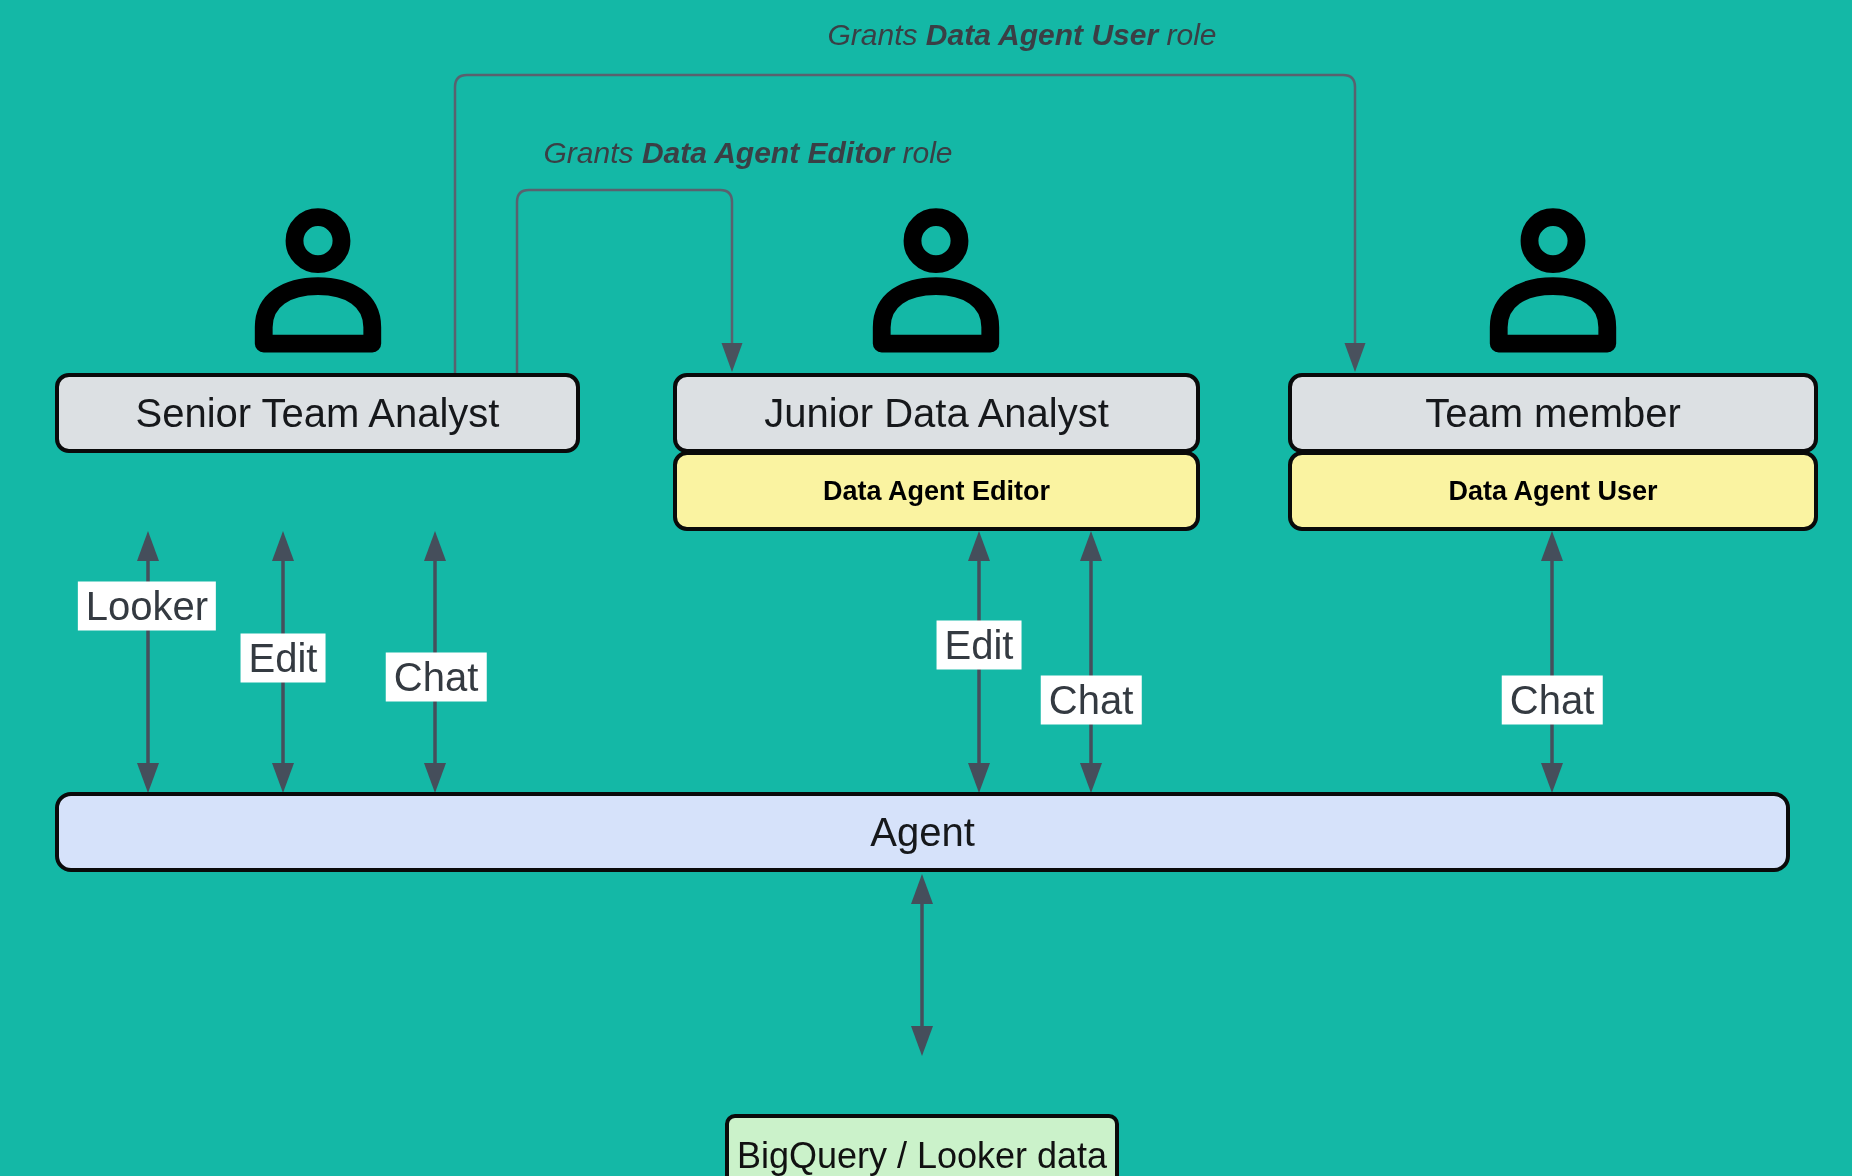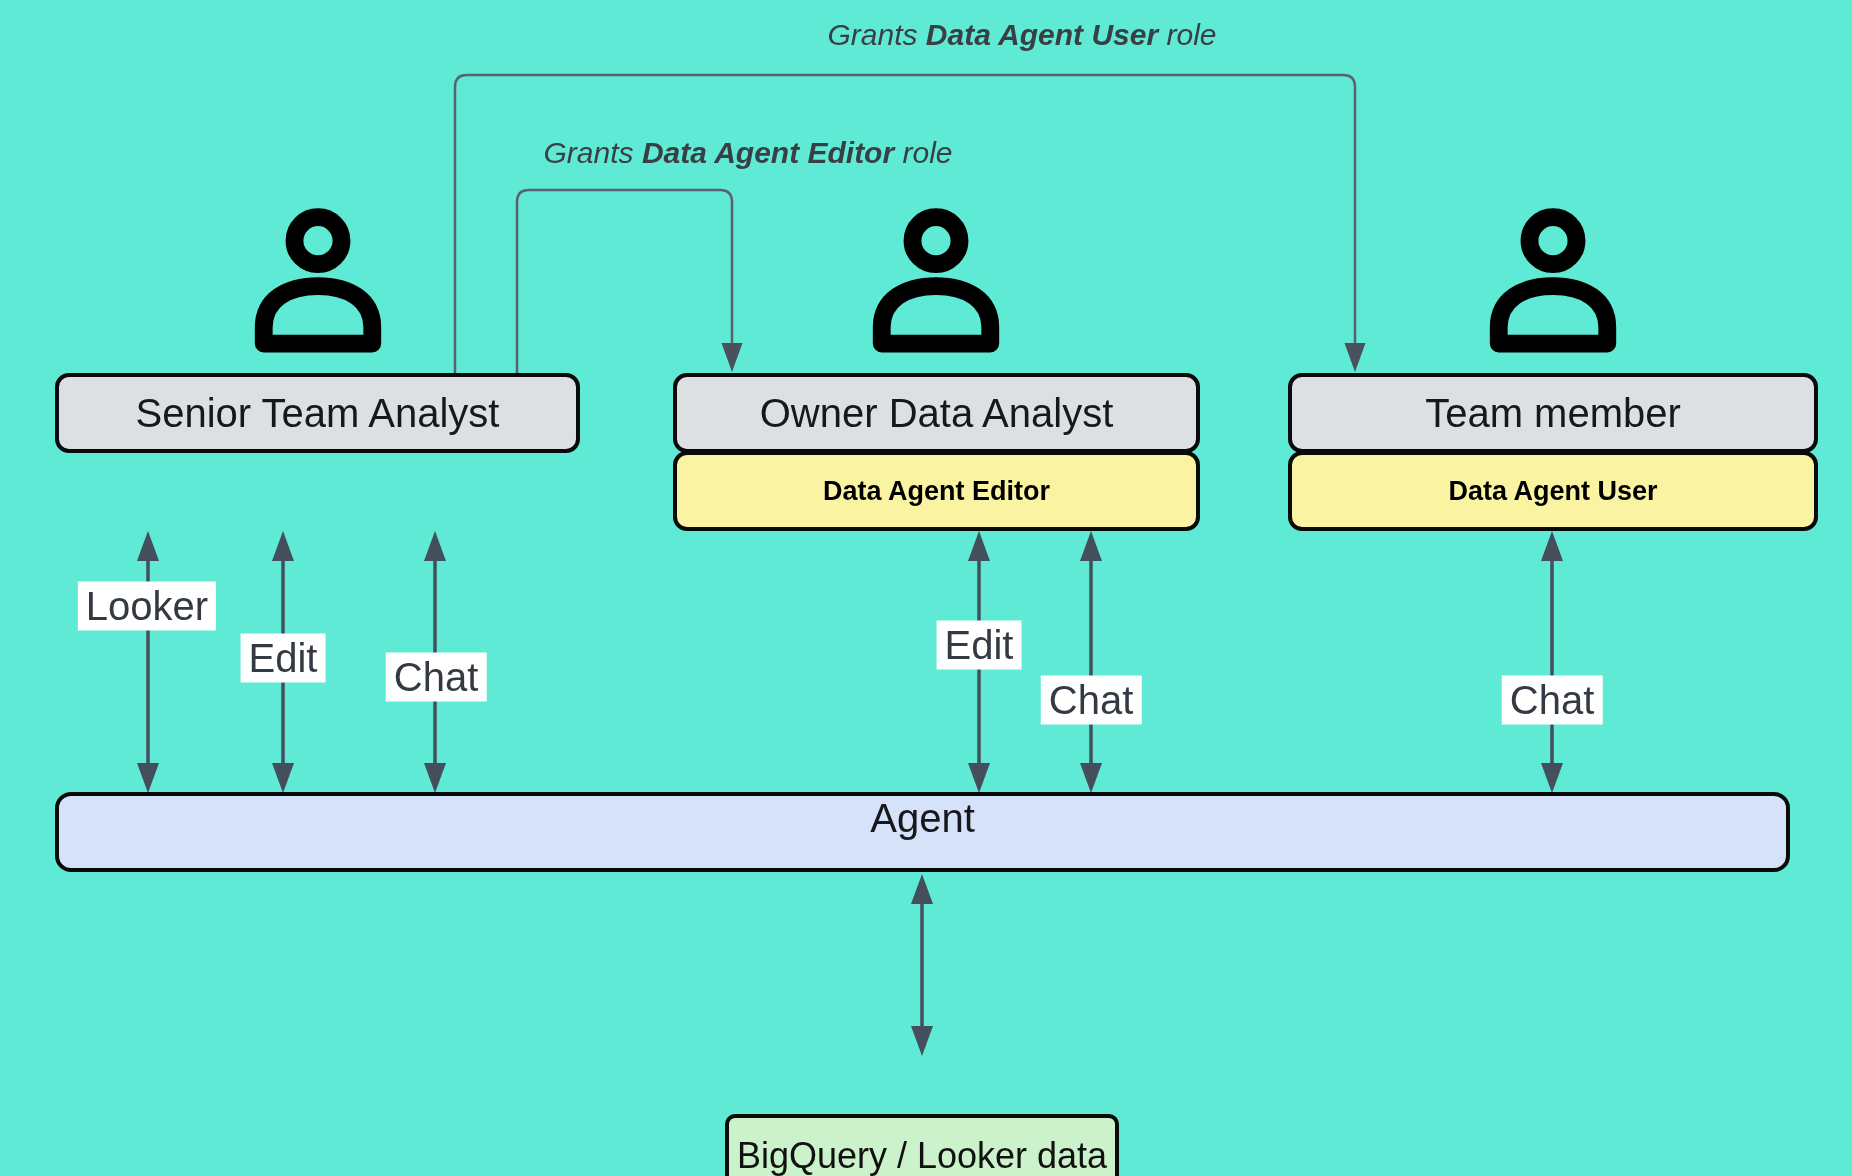--- a/index.html
+++ b/index.html
@@ -1,17 +1,17 @@
 <!DOCTYPE html>
 <html><head>
 <meta charset="utf-8">
 <style>
   html,body{margin:0;padding:0;background:#fff;}
   #canvas{
-    position:relative;width:1852px;height:1176px;background:#5eead4;
+    position:relative;width:1852px;height:1176px;background:#14b8a6;
     font-family:"Liberation Sans", sans-serif;overflow:hidden;
   }
   .overlay{position:absolute;left:0;top:0;z-index:1;pointer-events:none;}
   .conn{fill:none;stroke:#59616e;stroke-width:2.5px;}
   .connhead{fill:#49515d;stroke:none;}
   .vline{stroke:#454e5b;stroke-width:3.5px;}
   .vhead{fill:#454e5b;stroke:none;}
 
   .person{position:absolute;width:164px;height:162px;z-index:2;}
 
@@ -36,21 +36,21 @@
   .grant-label b{font-weight:bold;}
 
   .action-label{
     position:absolute;transform:translate(-50%,-50%);white-space:nowrap;
     font-size:40px;color:#343a41;background:#ffffff;padding:2px 8px;z-index:4;
   }
 
   .agent-bar{
     position:absolute;left:55px;top:792px;width:1735px;height:80px;box-sizing:border-box;
     background:#d6e2fa;border:4px solid #0a0a0a;border-radius:16px;
-    display:flex;justify-content:center;
+    display:flex;align-items:center;justify-content:center;
     font-size:40px;color:#16181b;z-index:3;
   }
   .data-box{
     position:absolute;left:725px;top:1114px;width:394px;height:84px;box-sizing:border-box;
     background:#cbf2ca;border:4px solid #0a0a0a;border-radius:10px;
     display:flex;align-items:center;justify-content:center;
     font-size:36px;color:#111;z-index:3;
   }
 </style>
 </head>
@@ -124,21 +124,21 @@
   <svg class="person" style="left:1471px;top:201px;" viewBox="0 0 100 100">
     <circle cx="50" cy="24.5" r="14.5" fill="none" stroke="#000" stroke-width="11"></circle>
     <path d="M 16.5 88 L 16.5 78 C 16.5 61 31 52.5 50 52.5 C 69 52.5 83.5 61 83.5 78 L 83.5 88 Z" fill="none" stroke="#000" stroke-width="11" stroke-linejoin="round"></path>
   </svg>
 
   <div class="titlebox" style="left:55px;width:525px;">
     <span>Senior Team Analyst</span>
   </div>
 
   <div class="titlebox" style="left:673px;width:527px;">
-    <span>Owner Data Analyst</span>
+    <span>Junior Data Analyst</span>
   </div>
   <div class="rolebox" style="left:673px;width:527px;">
     <span>Data Agent Editor</span>
   </div>
 
   <div class="titlebox" style="left:1288px;width:530px;">
     <span>Team member</span>
   </div>
   <div class="rolebox" style="left:1288px;width:530px;">
     <span>Data Agent User</span>

